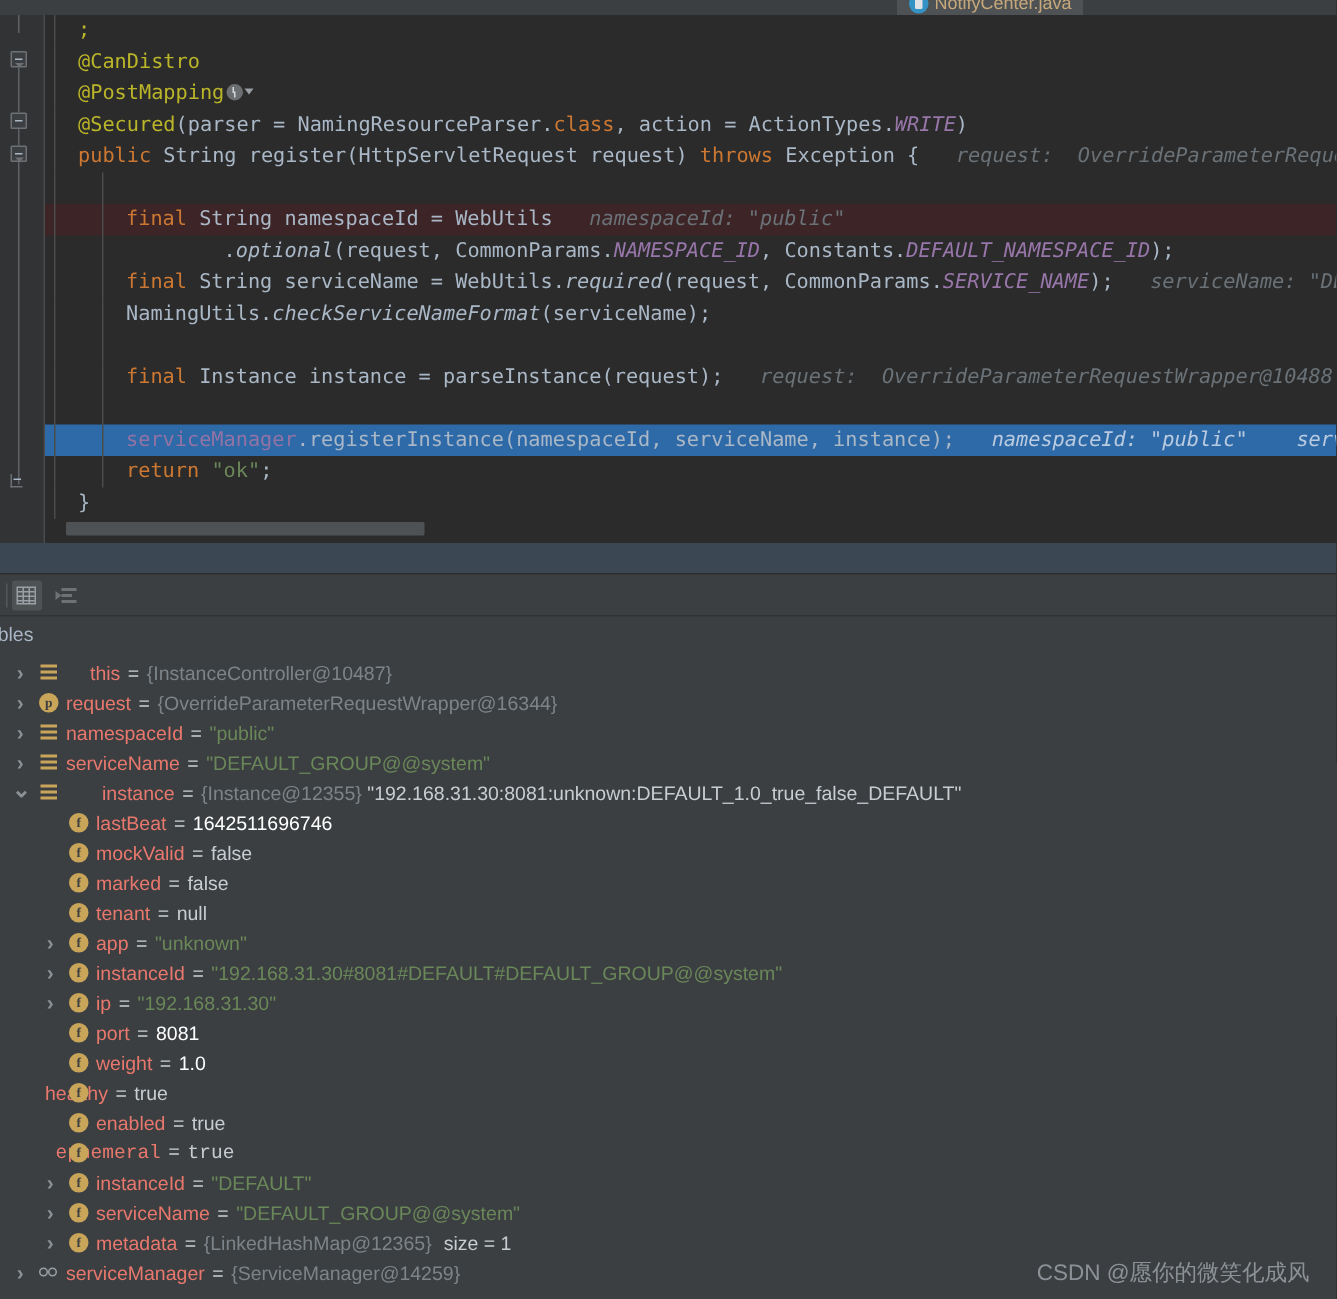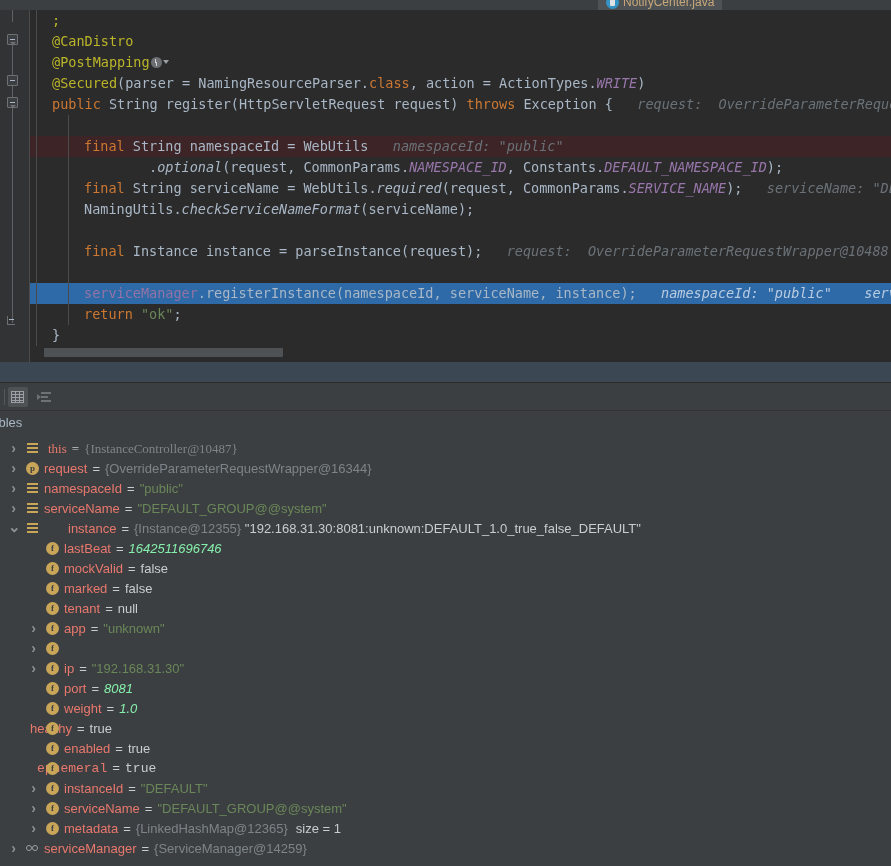--- a/index.html
+++ b/index.html
@@ -204,21 +204,21 @@
     position: absolute; top: 3px; width: 6px; height: 6px;
     border: 1.5px solid #9aa0a6; border-radius: 50%; display: block;
   }
   .vicon.glasses i:nth-child(1) { left: 0; }
   .vicon.glasses i:nth-child(2) { left: 6px; }
 
   .vname  { color: #e8786d; }
   .veq    { color: #c8cdd1; margin: 0 5px; }
   .vref   { color: #7d8489; }
   .vstr   { color: #6a8759; }
-  .vnum   { color: #86efac; font-style: italic; }
+  .vnum   { color: #ffffff; }
   .vbool  { color: #c8cdd1; }
   .vtext  { color: #c8cdd1; }
   .vsize  { color: #c8cdd1; margin-left: 8px; }
 
   .watermark {
     position: absolute; right: 18px; bottom: 8px;
     color: #9aa0a6; font-size: 15px;
     font-family: "Liberation Sans", sans-serif;
     opacity: .85; white-space: nowrap;
   }
@@ -274,21 +274,21 @@
     </div>
 
     <div class="vars-list" id="vars-list">
         <div class="vrow">
           <span class="chev" style="left: 8px; top: 4px;"></span>
           <span class="vicon local" style="left: 26px; top: 3px;">
             <i></i>
             <i></i>
             <i></i>
           </span>
-          <span style="margin-left: 48px; font-family: Liberation Serif, serif;"><span class="vname">this</span><span class="veq">=</span><span class="vref">{InstanceController@10487}</span></span>
+          <span style="margin-left: 60px;"><span class="vname">this</span><span class="veq">=</span><span class="vref">{InstanceController@10487}</span></span>
         </div>
         <div class="vrow">
           <span class="chev" style="left: 8px; top: 4px;"></span>
           <span class="vicon circle" style="left: 26px; top: 3px;">p</span>
           <span style="margin-left: 44px;"><span class="vname">request</span><span class="veq">=</span><span class="vref">{OverrideParameterRequestWrapper@16344}</span></span>
         </div>
         <div class="vrow">
           <span class="chev" style="left: 8px; top: 4px;"></span>
           <span class="vicon local" style="left: 26px; top: 3px;">
             <i></i>
@@ -332,20 +332,21 @@
           <span style="margin-left: 64px;"><span class="vname">tenant</span><span class="veq">=</span><span class="vbool">null</span></span>
         </div>
         <div class="vrow">
           <span class="chev" style="left: 28px; top: 4px;"></span>
           <span class="vicon circle" style="left: 46px; top: 3px;">f</span>
           <span style="margin-left: 64px;"><span class="vname">app</span><span class="veq">=</span><span class="vstr">"unknown"</span></span>
         </div>
         <div class="vrow">
           <span class="chev" style="left: 28px; top: 4px;"></span>
           <span class="vicon circle" style="left: 46px; top: 3px;">f</span>
+          <span style="margin-left: 64px;"><span class="vname">instanceId</span><span class="veq">=</span><span class="vstr">"192.168.31.30#8081#DEFAULT#DEFAULT_GROUP@@system"</span></span>
         </div>
         <div class="vrow">
           <span class="chev" style="left: 28px; top: 4px;"></span>
           <span class="vicon circle" style="left: 46px; top: 3px;">f</span>
           <span style="margin-left: 64px;"><span class="vname">ip</span><span class="veq">=</span><span class="vstr">"192.168.31.30"</span></span>
         </div>
         <div class="vrow">
           <span class="vicon circle" style="left: 46px; top: 3px;">f</span>
           <span style="margin-left: 64px;"><span class="vname">port</span><span class="veq">=</span><span class="vnum">8081</span></span>
         </div>
@@ -384,13 +385,14 @@
           <span class="chev" style="left: 8px; top: 4px;"></span>
           <span class="vicon glasses" style="left: 26px; top: 3px; width: 15px;">
             <i></i>
             <i></i>
           </span>
           <span style="margin-left: 44px;"><span class="vname">serviceManager</span><span class="veq">=</span><span class="vref">{ServiceManager@14259}</span></span>
         </div>
       </div>
   </div>
 
+  <div class="watermark">CSDN @愿你的微笑化成风</div>
 </div>
 
 </body></html>

